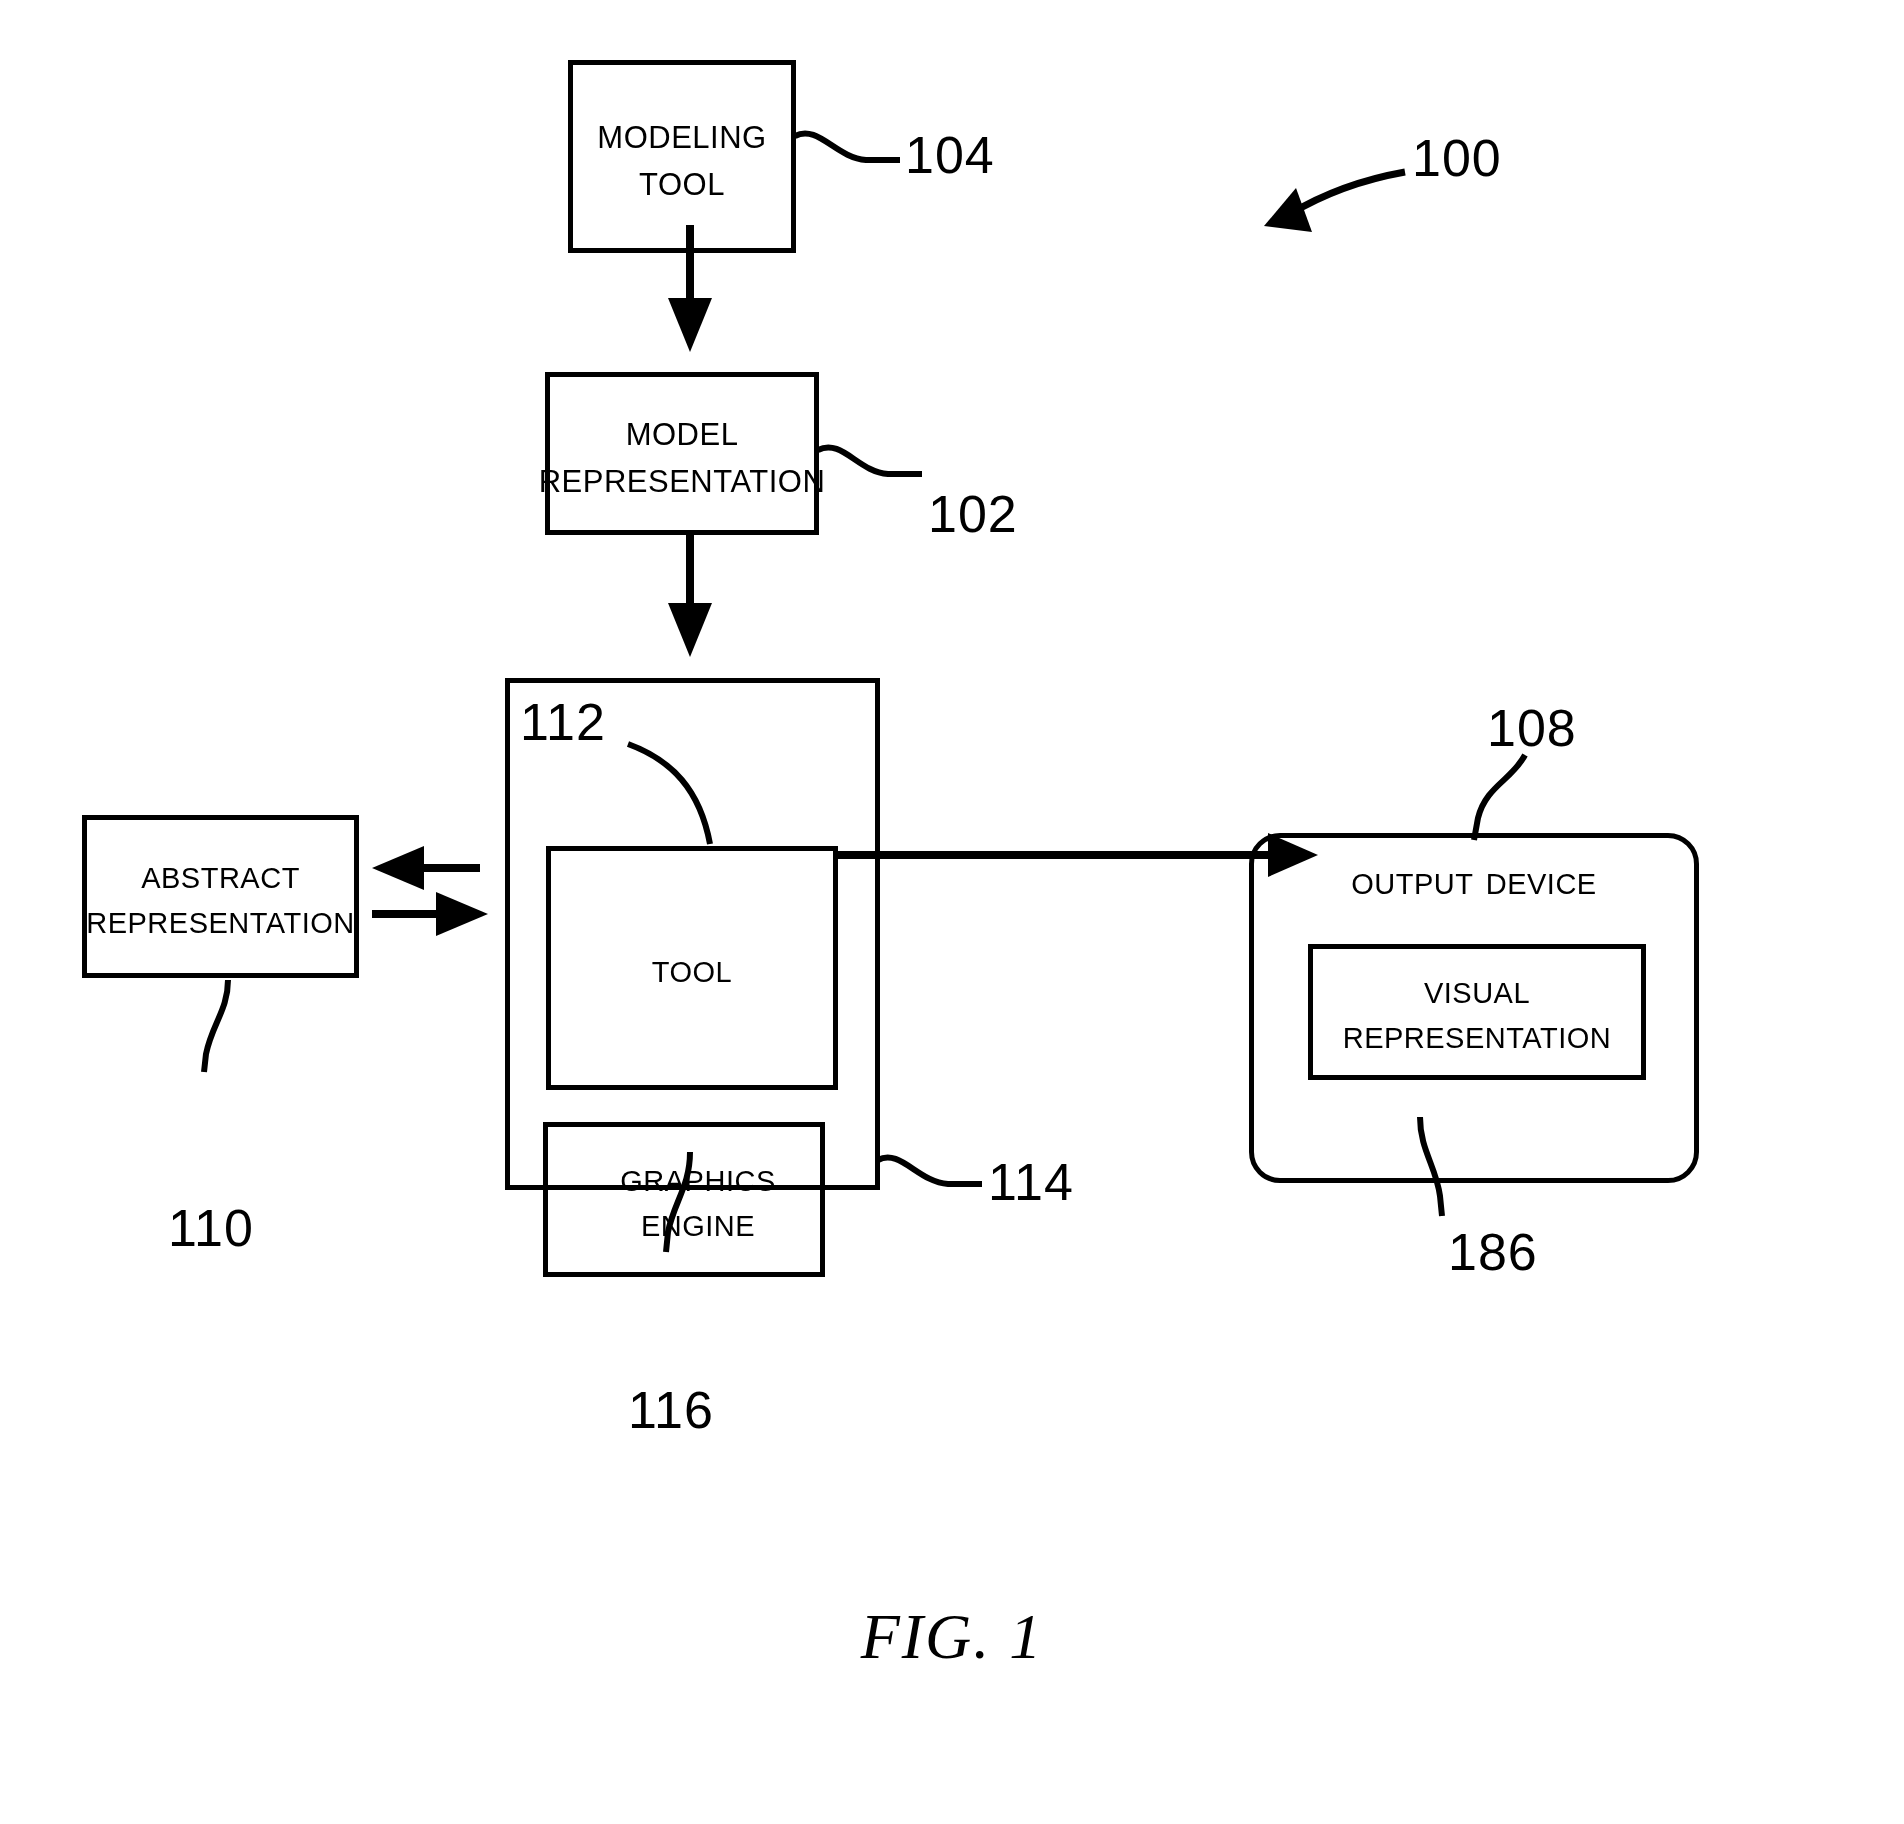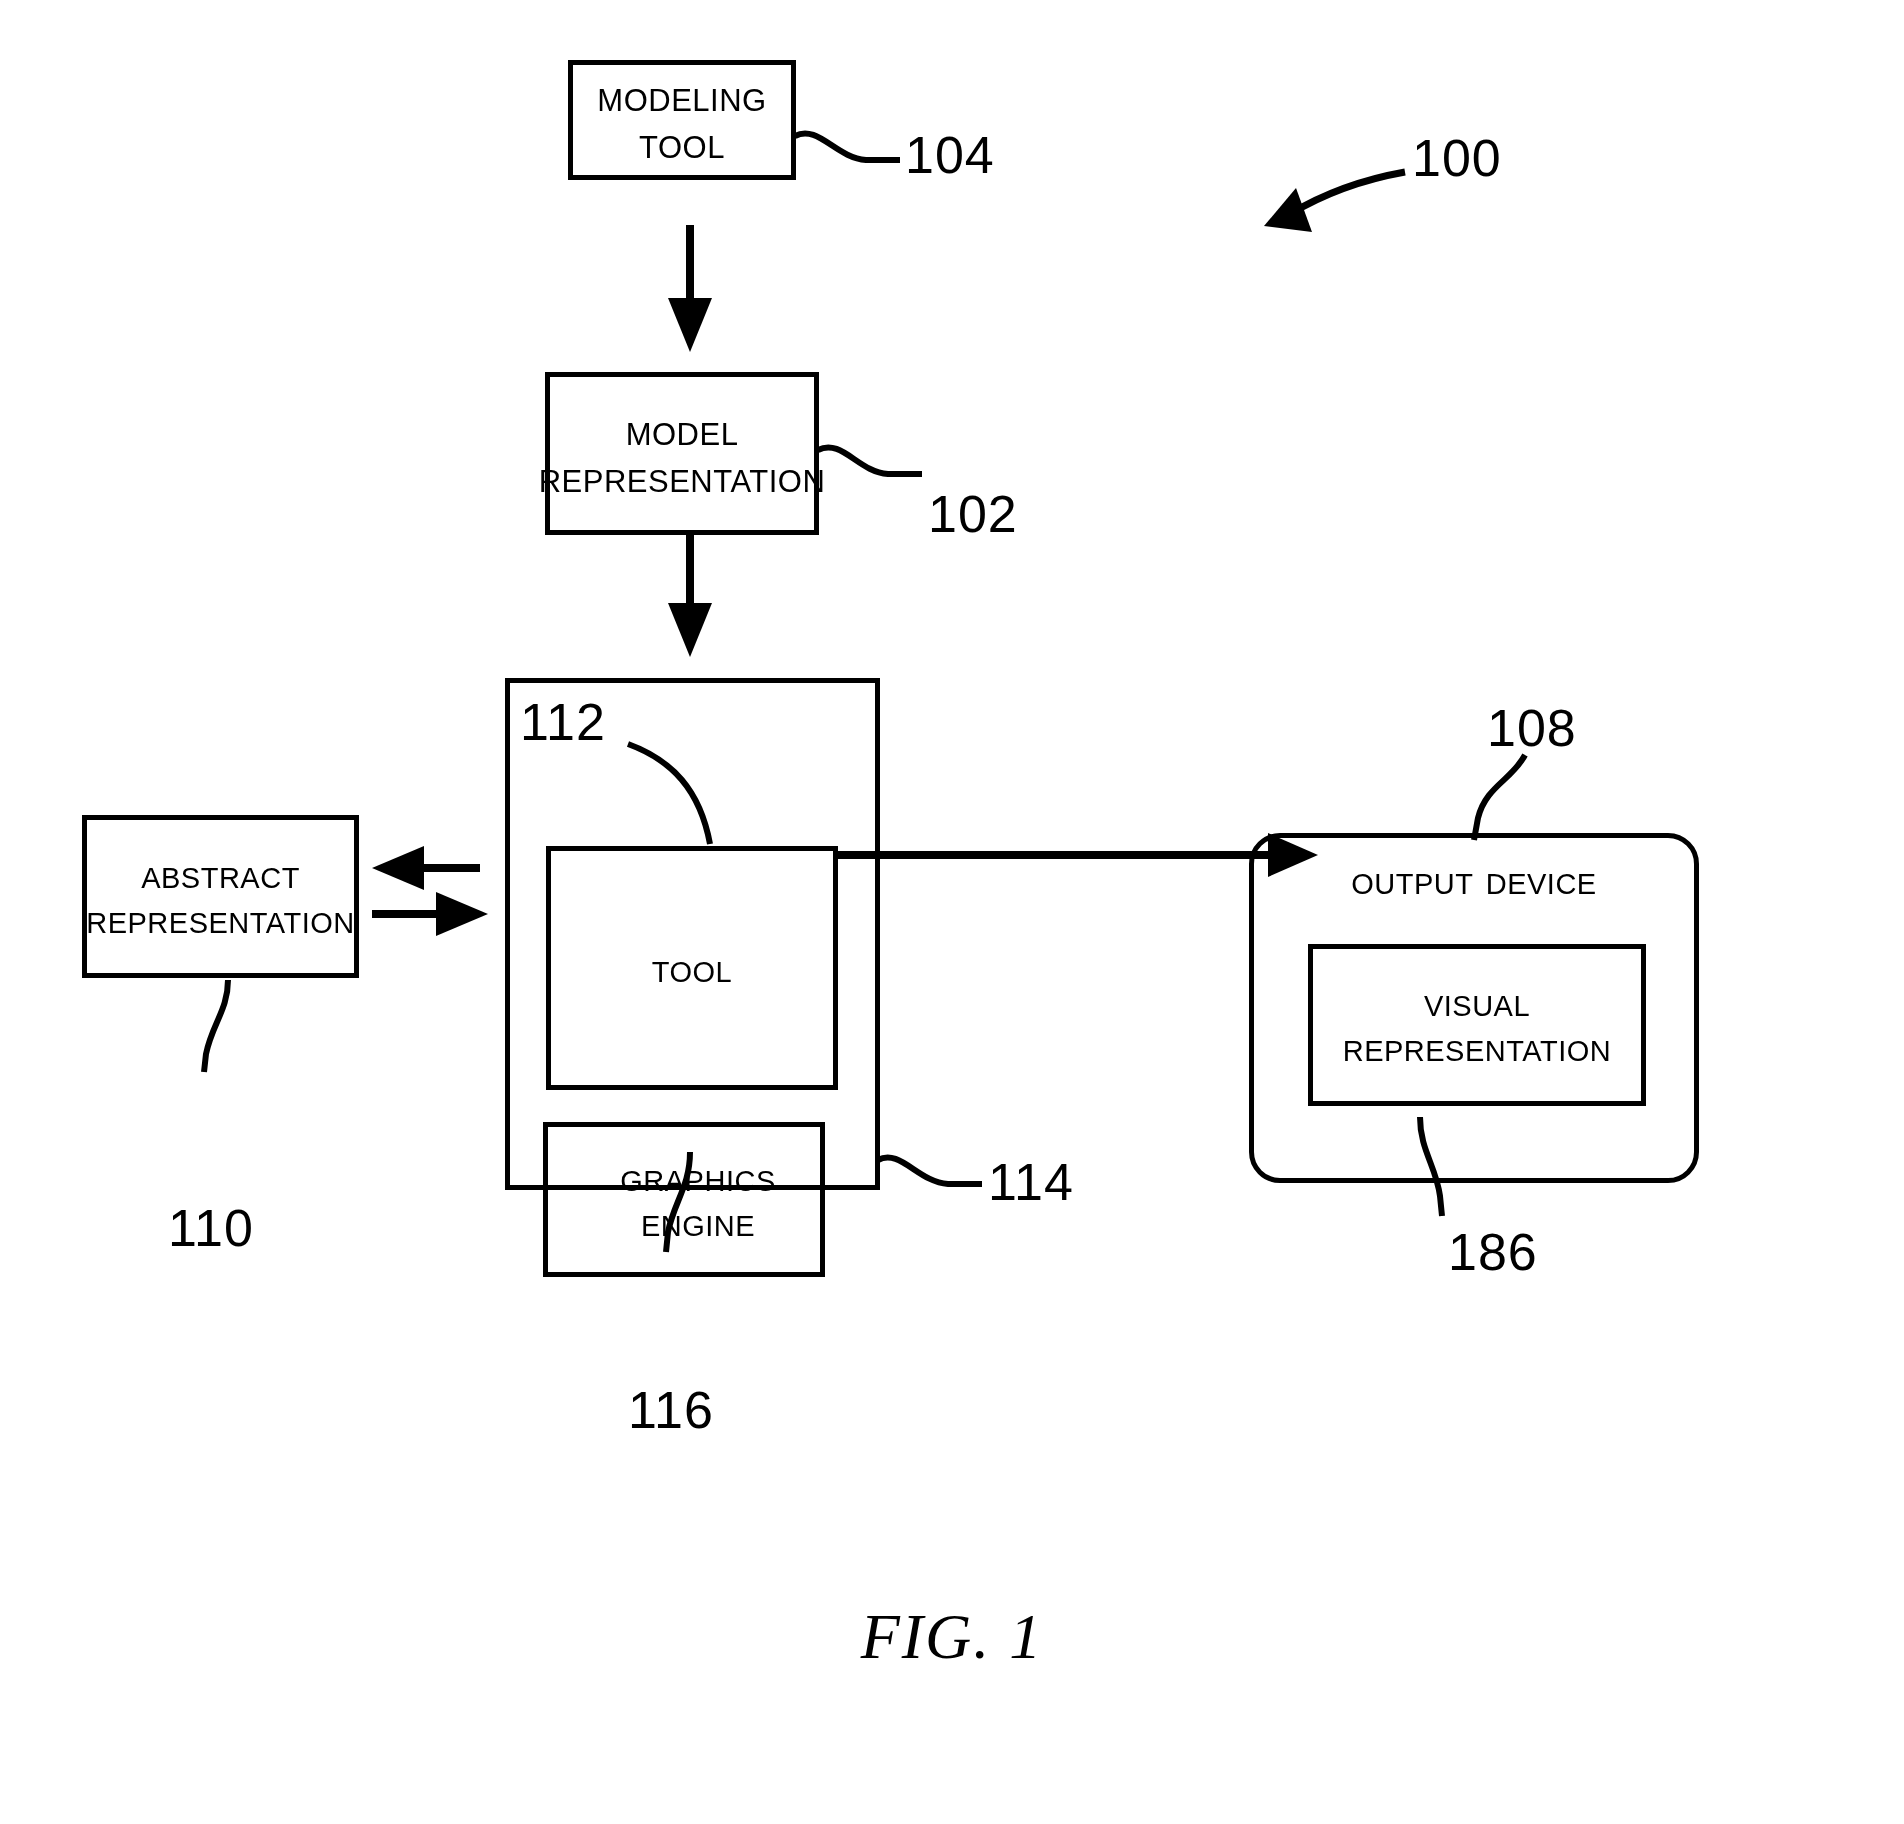--- a/index.html
+++ b/index.html
@@ -130,21 +130,21 @@
       <line x1="480" y1="868" x2="420" y2="868" stroke="#000" stroke-width="8"></line>
       <path d="M424,846 L424,890 L372,868 z" fill="#000"></path>
     </g>
 
     <g>
       <line x1="372" y1="914" x2="440" y2="914" stroke="#000" stroke-width="8"></line>
       <path d="M436,892 L436,936 L488,914 z" fill="#000"></path>
     </g>
   </svg>
 
-  <div class="node-box" style="left:568px; top:60px; width:228px; height:120px;">
+  <div class="node-box" style="left:568px; top:60px; width:228px; height:193px;">
     <div class="node-label lbl-36">Modeling
 Tool</div>
   </div>
   <div class="ref-num" style="left:905px; top:125px;">104</div>
 
   <div class="ref-num" style="left:1412px; top:128px;">100</div>
 
   <div class="node-box" style="left:545px; top:372px; width:274px; height:163px;">
     <div class="node-label lbl-36" style="width:292px;">Model
 Representation</div>
@@ -169,21 +169,21 @@
     <div class="node-label lbl-34" style="width:294px;">Abstract
 Representation</div>
   </div>
   <div class="ref-num" style="left:168px; top:1198px;">110</div>
 
   <div class="node-box" style="left:1249px; top:833px; width:450px; height:350px; align-items:flex-start;border-radius:31px;">
     <div class="node-label lbl-34" style="margin-top:20px;">Output Device</div>
   </div>
   <div class="ref-num" style="left:1487px; top:698px;">108</div>
 
-  <div class="node-box" style="left:1308px; top:944px; width:338px; height:162px;justify-content:flex-end;">
+  <div class="node-box" style="left:1308px; top:944px; width:338px; height:136px;justify-content:flex-end;">
     <div class="node-label lbl-34" style="width:350px;">Visual
 Representation</div>
   </div>
   <div class="ref-num" style="left:1448px; top:1222px;">186</div>
 
   <div id="fig-caption" style="top:1600px;">FIG. 1</div>
 
 </div>
 
 </body></html>

